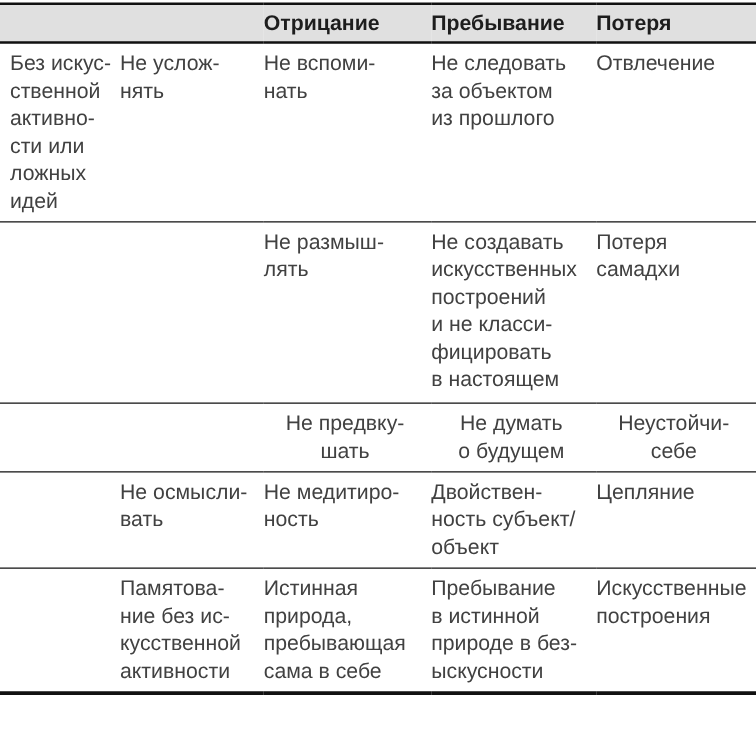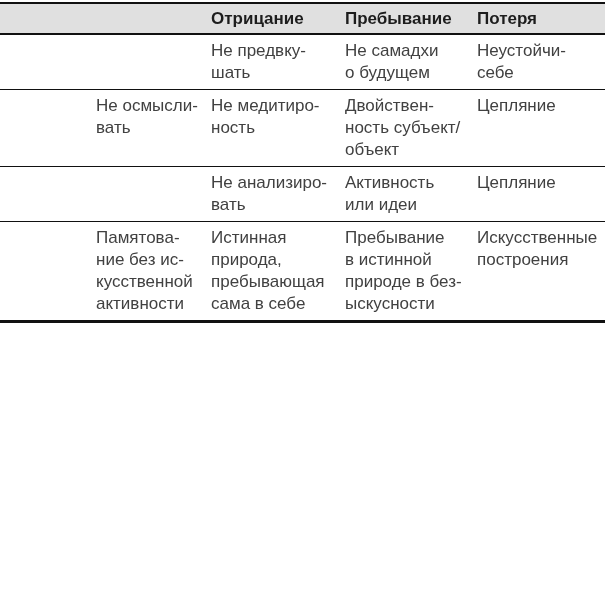--- a/index.html
+++ b/index.html
@@ -45,21 +45,21 @@
     line-height: 22px;
     color: #414141;
     padding: 5px 4px 5px 0;
   }
   .doc-table td:first-child { padding-left: 8px; }
   .doc-table tbody td {
     border-bottom: 1.5px solid #111111;
   }
   .doc-table tbody tr.r1 { height: 135px; }
   .doc-table tbody tr.r2 { height: 145px; }
-  .doc-table tbody tr.r3 { height: 55px; }
+  .doc-table tbody tr.r3 { height: 55px; text-align: center; }
   .doc-table tbody tr.r4 { height: 70px; padding-left: 24px; }
   .doc-table tbody tr.r5 { height: 53px; }
   .doc-table tbody tr.r6 { height: 97px; }
   .doc-table tbody tr.r6 td {
     border-bottom: 3px solid #111111;
   }
 </style>
 </head>
 <body>
 
@@ -74,48 +74,69 @@
   <thead>
     <tr>
       <td></td>
       <td></td>
       <td>Отрицание</td>
       <td>Пребывание</td>
       <td>Потеря</td>
     </tr>
   </thead>
   <tbody>
+    <tr class="r1">
+      <td>Без искус-
+ственной
+активно-
+сти или
+ложных
+идей</td>
+      <td>Не услож-
+нять</td>
+      <td>Не вспоми-
+нать</td>
+      <td>Не следовать
+за объектом
+из прошлого</td>
+      <td>Отвлечение</td>
+    </tr>
+    <tr class="r2">
+      <td></td>
+      <td></td>
+      <td>Не размыш-
+лять</td>
+      <td>Не создавать
+искусственных
+построений
+и не класси-
+фицировать
+в настоящем</td>
+      <td>Потеря
+самадхи</td>
+    </tr>
     <tr class="r3">
       <td></td>
       <td></td>
       <td>Не предвку-
 шать</td>
-      <td>Не самадхи
+      <td>Не думать
 о будущем</td>
       <td>Неустойчи-
 себе</td>
     </tr>
     <tr class="r4">
       <td></td>
       <td>Не осмысли-
 вать</td>
       <td>Не медитиро-
 ность</td>
       <td>Двойствен-
 ность субъект/
 объект</td>
-      <td>Цепляние</td>
-    </tr>
-    <tr class="r5">
-      <td></td>
-      <td></td>
-      <td>Не анализиро-
-вать</td>
-      <td>Активность
-или идеи</td>
       <td>Цепляние</td>
     </tr>
     <tr class="r6">
       <td></td>
       <td>Памятова-
 ние без ис-
 кусственной
 активности</td>
       <td>Истинная
 природа,

